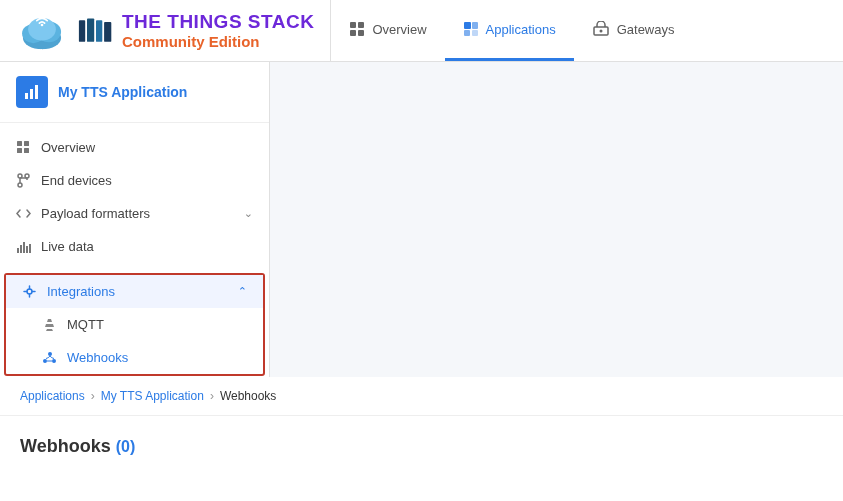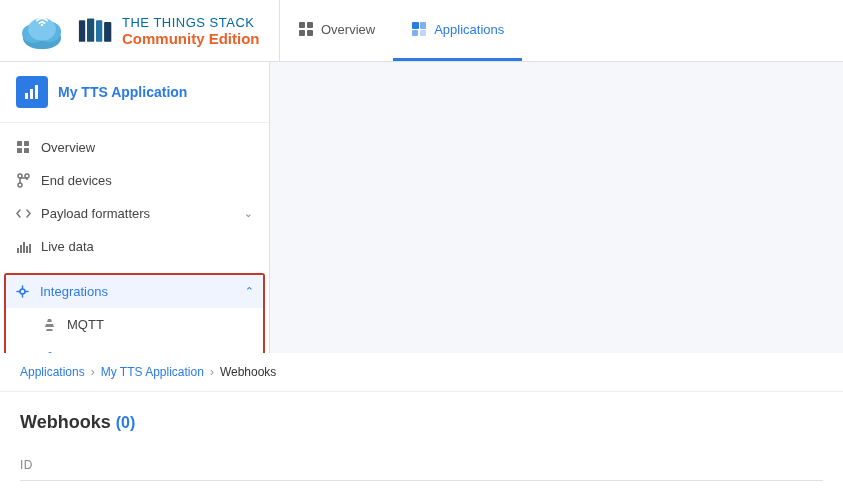--- a/index.html
+++ b/index.html
@@ -25,23 +25,23 @@
     .logo-cloud {
       width: 52px;
       height: 52px;
     }
     .logo-books {
       width: 36px;
       height: 28px;
       margin-right: 4px;
     }
     .brand-name {
-      font-size: 13px;
-      font-weight: 400;
-      color: #0369a1;
+      font-size: 19px;
+      font-weight: 700;
+      color: #6d28d9;
       letter-spacing: 0.5px;
     }
     .brand-edition {
       font-size: 15px;
       color: #e8632a;
       font-weight: 700;
     }
     .logo-right {
       display: flex;
       align-items: center;
@@ -132,21 +132,21 @@
       color: #888;
     }
     .sidebar-section-outline {
       border: 2px solid #c0392b;
       border-radius: 3px;
       margin: 2px 4px;
     }
     .integrations-item {
       display: flex;
       align-items: center;
-      padding: 9px 9px;
+      padding: 9px 16px;
       gap: 10px;
       cursor: pointer;
       color: #2c7be5;
       font-size: 13px;
       background: #f0f4ff;
     }
     .integrations-item .menu-icon { font-size: 15px; color: #2c7be5; }
     .integrations-item .chevron { margin-left: auto; font-size: 11px; color: #2c7be5; }
     .sub-menu-item {
       display: flex;
@@ -259,20 +259,30 @@
       <span class="nav-icon icon-svg">
         <svg width="16" height="16" viewBox="0 0 16 16" fill="#2c7be5">
             <rect x="1" y="1" width="7" height="7" rx="1"></rect>
             <rect x="9" y="1" width="6" height="7" rx="1" fill-opacity="0.6"></rect>
             <rect x="1" y="9" width="6" height="6" rx="1" fill-opacity="0.6"></rect>
             <rect x="9" y="9" width="6" height="6" rx="1" fill-opacity="0.3"></rect>
           </svg>
       </span>
       <span>Applications</span>
     </a>
+    <a class="nav-item">
+      <span class="nav-icon icon-svg">
+        <svg width="18" height="16" viewBox="0 0 18 16" fill="none" stroke="#666" stroke-width="1.5">
+            <rect x="2" y="6" width="14" height="8" rx="1"></rect>
+            <path d="M5 6V4a4 4 0 018 0v2"></path>
+            <circle cx="9" cy="10" r="1.5" fill="#666" stroke="none"></circle>
+          </svg>
+      </span>
+      <span>Gateways</span>
+    </a>
   </nav>
 </div>
 
 <div class="main-layout">
 
   <aside class="sidebar">
     <div class="app-header">
       <div class="app-icon-box">
         <svg width="18" height="18" viewBox="0 0 18 18" fill="white">
           <rect x="2" y="10" width="3" height="6"></rect>
@@ -366,19 +376,16 @@
       <span class="breadcrumb-sep">›</span>
       <span class="breadcrumb-link">My TTS Application</span>
       <span class="breadcrumb-sep">›</span>
       <span class="breadcrumb-current">Webhooks</span>
     </div>
 
     <div class="content-body">
       <div class="content-title">
         <span>Webhooks</span>&nbsp;<span class="count">(0)</span>
       </div>
-      <div class="table-header">
-        <span class="table-col-id">ID</span>
-      </div>
     </div>
   </main>
 
 </div>
 
 </body></html>

